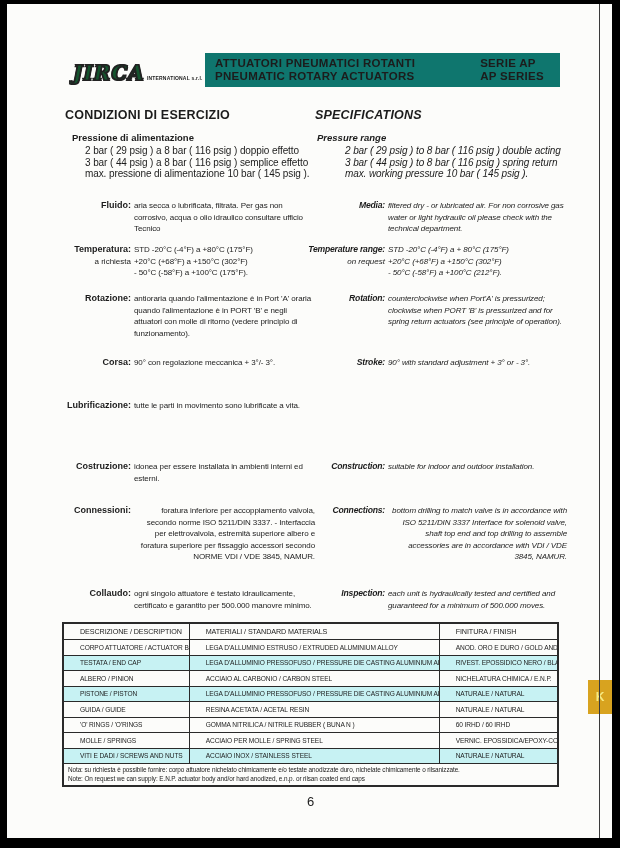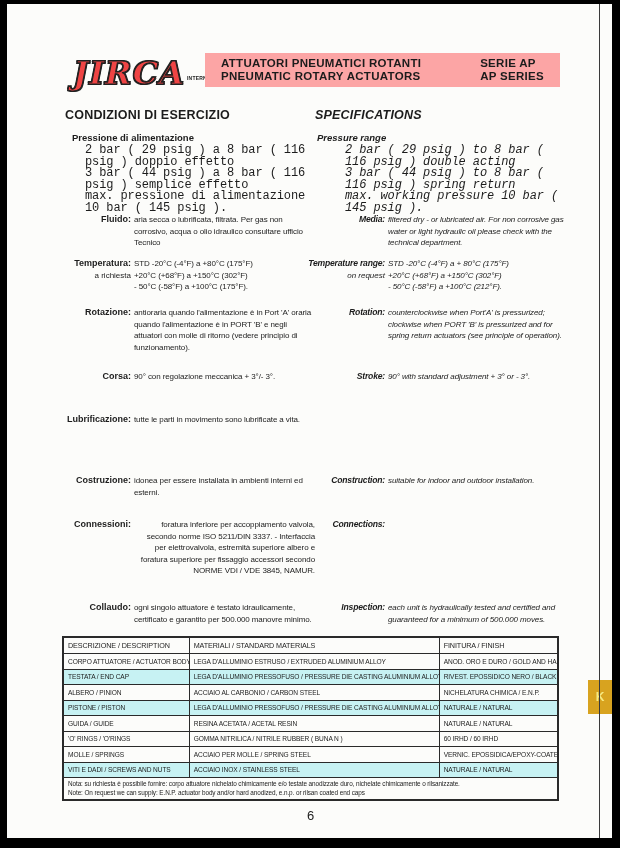--- a/index.html
+++ b/index.html
@@ -11,28 +11,28 @@
     position:absolute; left:7px; top:4px; width:605px; height:834px;
     background:#fcfcfa; overflow:hidden; box-sizing:border-box; padding-top:49px;
   }
   .rule-right { position:absolute; left:592px; top:0; height:100%; width:1px; background:#3a3a3a; z-index:3; }
 
   
   .header-row { margin-left:58px; width:495px; display:flex; align-items:stretch; height:34px; }
   .logo { width:140px; display:flex; align-items:flex-end; padding:2px 4px 2px 8px; box-sizing:border-box; }
   .logo-text {
     font-family:"DejaVu Serif", serif; font-style:italic; font-weight:bold;
-    font-size:32px; line-height:24px; color:#ef4444;
+    font-size:20px; line-height:24px; color:#14532d;
     -webkit-text-stroke:1.2px #222; text-shadow:1px 1px 0 #222, -1px -1px 0 #222, 1px -1px 0 #222, -1px 1px 0 #222;
     letter-spacing:1px;
   }
   .logo-sub { font-size:5px; font-weight:bold; letter-spacing:0.2px; margin-left:2px; margin-bottom:4px; white-space:nowrap; }
   .banner {
-    flex:1; background:#fca5a5; display:flex; justify-content:space-between; align-items:center;
-    padding:0 16px 0 16px; box-sizing:border-box;
+    flex:1; background:#0f766e; display:flex; justify-content:space-between; align-items:center;
+    padding:0 16px 0 10px; box-sizing:border-box;
   }
   .banner-main div, .banner-series div { font-weight:bold; font-size:11.5px; line-height:13.5px; letter-spacing:0.3px; }
 
   
   .row { margin-left:58px; width:502px; display:flex; box-sizing:border-box; }
   .cl { width:250px; box-sizing:border-box; }
   .cr { width:252px; box-sizing:border-box; font-style:italic; }
   .r-head  { margin-top:21px; min-height:24px; }
   .r-press { min-height:68px; }
   .r-fluid { min-height:44px; }
@@ -41,37 +41,37 @@
   .r-corsa { min-height:43px; }
   .r-lub   { min-height:61px; }
   .r-costr { min-height:44px; }
   .r-conn  { min-height:83px;text-align:right; }
   .r-coll  { min-height:34px; }
 
   .h-col { font-size:12.5px; font-weight:bold; letter-spacing:0.2px; }
 
   .press-title { font-weight:bold; font-size:9.5px; margin-left:7px; margin-bottom:2px; }
   .cr .press-title { margin-left:2px; }
-  .press-line { font-size:12px; line-height:11.5px; letter-spacing:-0.1px; margin-left:20px;font-family:Liberation Mono, monospace; }
+  .press-line { font-size:10px; line-height:11.5px; letter-spacing:-0.1px; margin-left:20px; }
   .cr .press-line { margin-left:30px; }
 
   .sec { display:grid; grid-template-columns:66px 1fr; column-gap:3px; align-items:start; }
   .cr .sec { grid-template-columns:70px 1fr; }
   .s-label { grid-column:1; justify-self:end; white-space:nowrap; font-weight:bold; font-size:9px; line-height:11.5px; }
   .cr .s-label { font-size:8.6px; letter-spacing:-0.2px; }
   .s-sub { grid-column:1; justify-self:end; white-space:nowrap; font-size:8px; line-height:11.5px; }
   .s-body { grid-column:2; font-size:8px; line-height:11.5px; letter-spacing:-0.1px; }
   .spacer { grid-column:1; }
 
   
   .materials {
     margin-left:55px; margin-top:0; width:497px; border-collapse:collapse;
     border:2px solid #2a2a2a; table-layout:fixed;
   }
-  .materials th, .materials td { border:1px solid #2a2a2a; padding:2px 4px; text-align:left; overflow:hidden; white-space:nowrap; }
+  .materials th, .materials td { border:1px solid #2a2a2a; padding:2px 16px; text-align:left; overflow:hidden; white-space:nowrap; }
   .materials th { font-weight:normal; font-size:7.2px; height:11px; letter-spacing:-0.1px; }
   .materials td { font-size:6.6px; height:10.5px; letter-spacing:-0.1px; }
   .materials col.c-desc { width:25.5%; } .materials col.c-mat { width:50.5%; } .materials col.c-fin { width:24%; }
   .materials tr.hl td { background:#c7f2f3; }
   .materials tfoot td { font-size:6.4px; line-height:8.6px; height:auto; white-space:normal; padding:2px 4px; }
 
   .page-num { margin-left:55px; width:497px; text-align:center; font-size:13px; margin-top:7px; }
 
   .k-tab {
     position:absolute; right:0; top:676px; width:24px; height:34px; background:#d8a31f;
@@ -216,20 +216,21 @@
   <div class="row r-conn">
     <div class="cl">
       <div class="sec">
         <span class="s-label">Connessioni:</span>
         <span class="s-body">foratura inferiore per accoppiamento valvola, secondo norme ISO 5211/DIN 3337. - Interfaccia per elettrovalvola, estremità superiore albero e foratura superiore per fissaggio accessori secondo NORME VDI / VDE 3845, NAMUR.</span>
       </div>
     </div>
     <div class="cr">
       <div class="sec">
         <span class="s-label">Connections:</span>
+        <span class="s-body">bottom drilling to match valve is in accordance with ISO 5211/DIN 3337 Interface for solenoid valve, shaft top end and top drilling to assemble accessories are in accordance with VDI / VDE 3845, NAMUR.</span>
       </div>
     </div>
   </div>
 
   <div class="row r-coll">
     <div class="cl">
       <div class="sec">
         <span class="s-label">Collaudo:</span>
         <span class="s-body">ogni singolo attuatore è testato idraulicamente, certificato e garantito per 500.000 manovre minimo.</span>
       </div>

